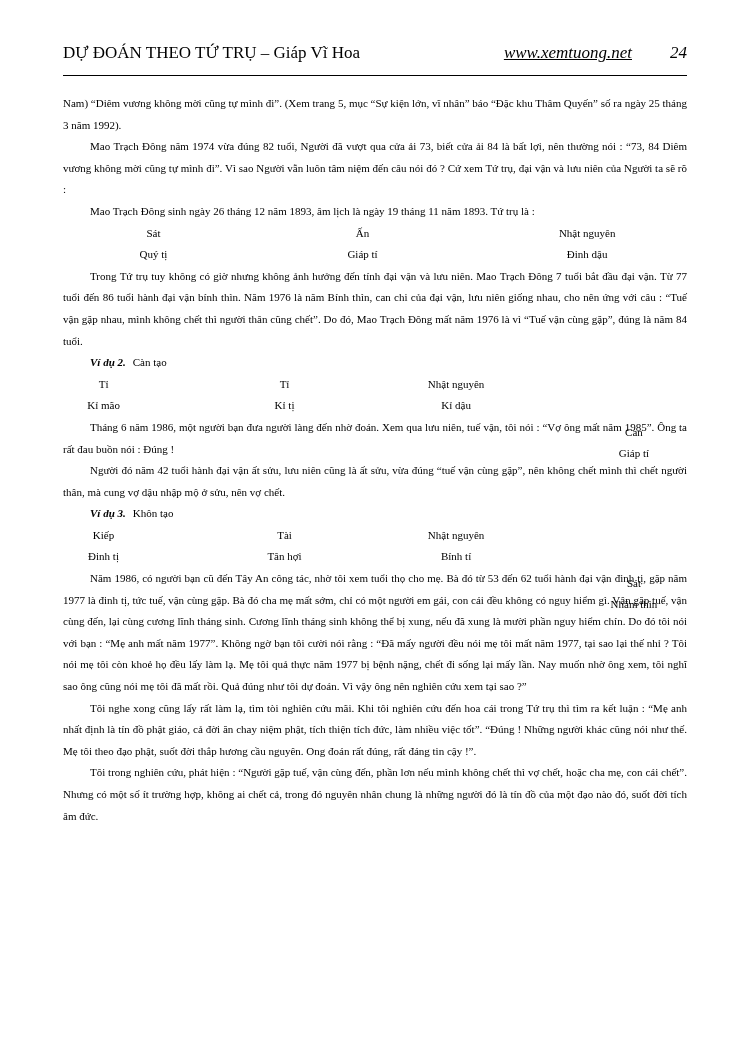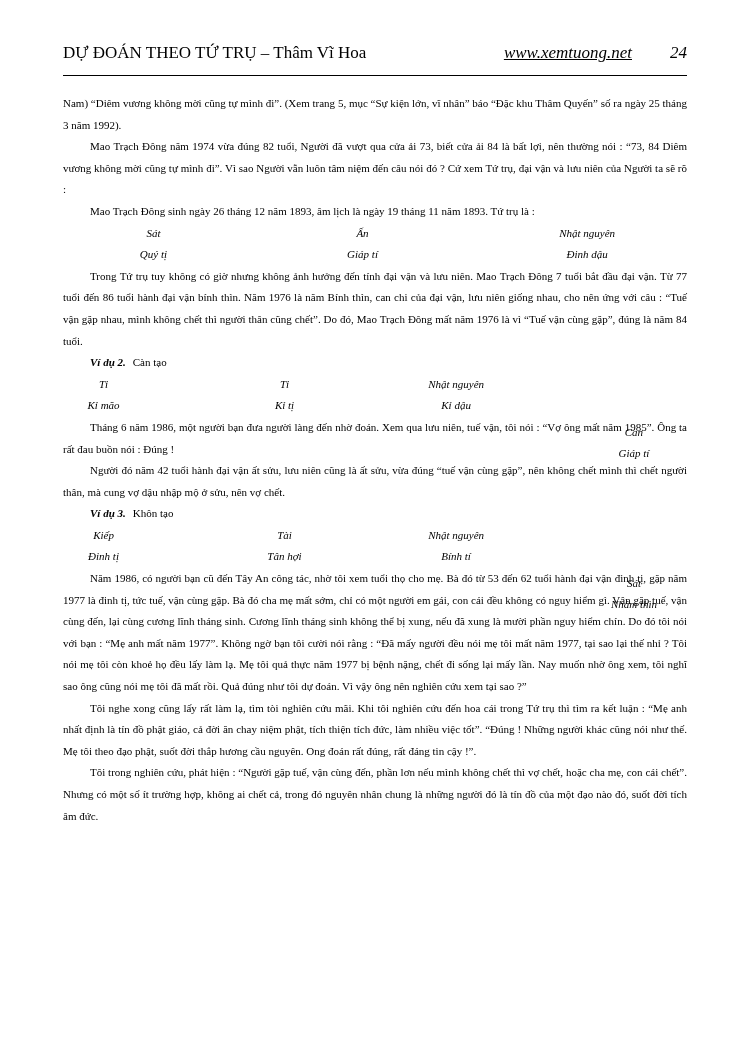--- a/index.html
+++ b/index.html
@@ -57,42 +57,41 @@
   .example .ex-label {
     font-weight: bold;
     font-style: italic;
     margin-right: 7px;
   }
   
   .pillar-table { width: 100%; }
   .ptr {
     position: relative;
     height: 21.6px;
-    font-style: italic;
   }
   .pc {
     position: absolute;
     transform: translateX(-50%);
     white-space: nowrap;
   }
   .c3-1 { left: 14.5%; }
   .c3-2 { left: 48%; }
   .c3-3 { left: 84%; }
   .c4-1 { left: 6.5%; }
   .c4-2 { left: 35.5%; }
   .c4-3 { left: 63%; }
   .c4-4 { left: 91.5%; margin-top: 48px; }
 </style>
 </head>
 <body>
 
 <div class="page">
 
   <div class="header">
-    <span>DỰ ĐOÁN THEO TỨ TRỤ – Thâm Vĩ Hoa</span>
+    <span>DỰ ĐOÁN THEO TỨ TRỤ – Giáp Vĩ Hoa</span>
     <span class="header-right">
       <a class="website-link">www.xemtuong.net</a>
       <span>24</span>
     </span>
   </div>
   <hr class="header-divider">
 
   <div class="body-text">
 
     <p class="para no-indent">Nam) “Diêm vương không mời cũng tự mình đi”. (Xem trang 5, mục “Sự kiện lớn, vĩ nhân” báo “Đặc khu Thâm Quyến” số ra ngày 25 tháng 3 năm 1992).</p>

